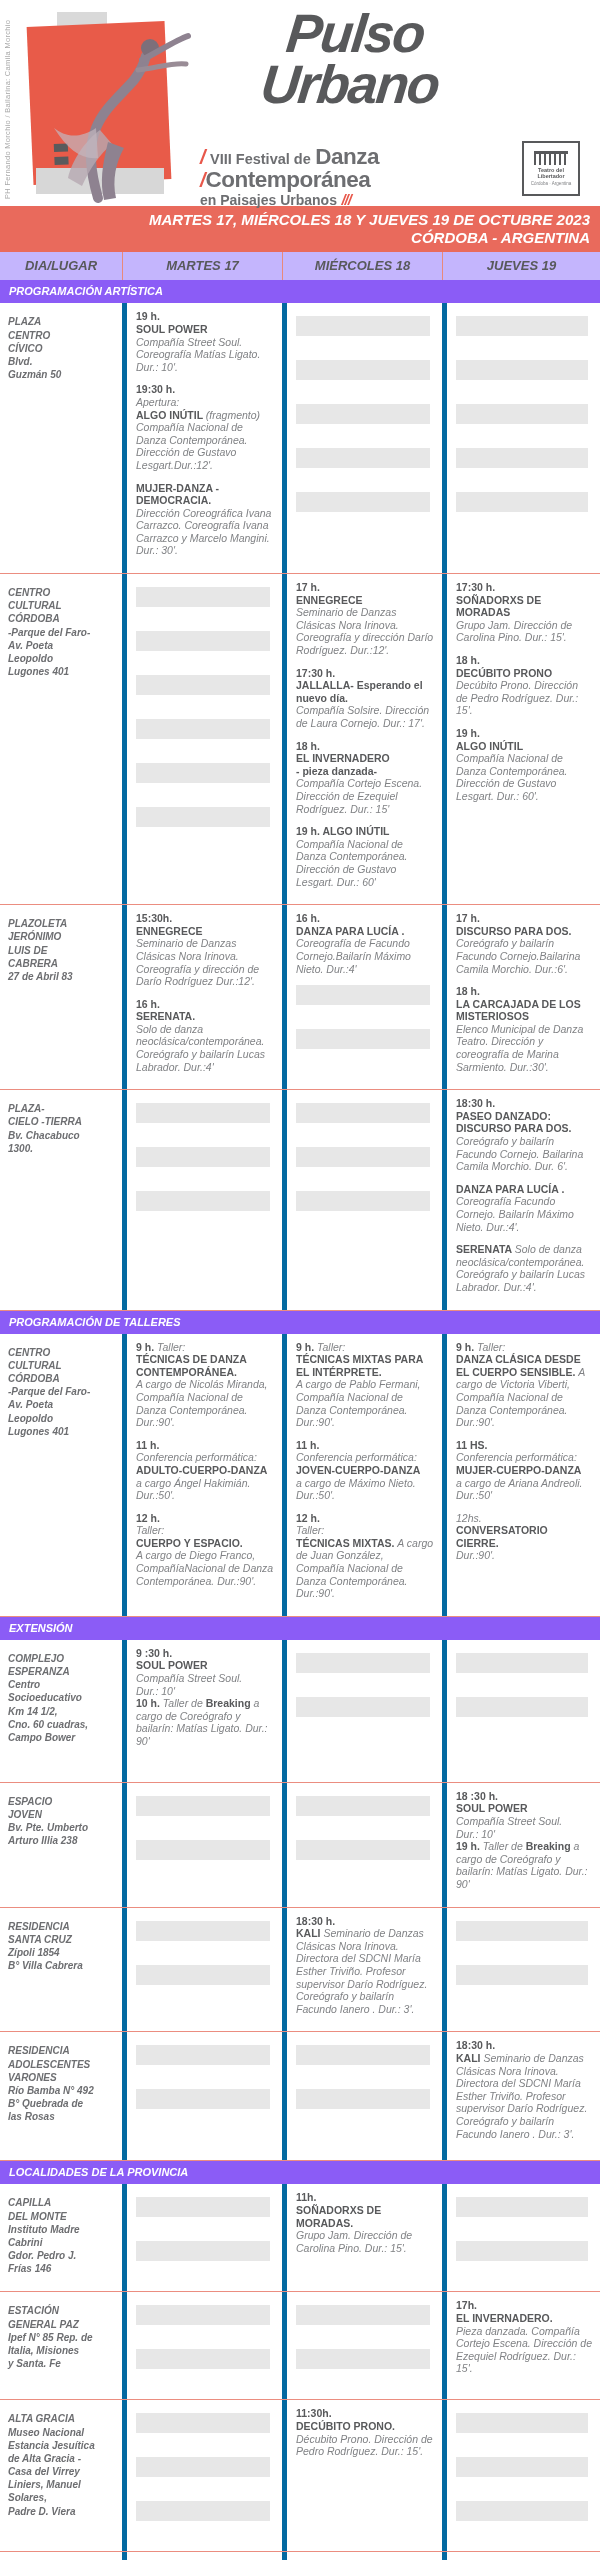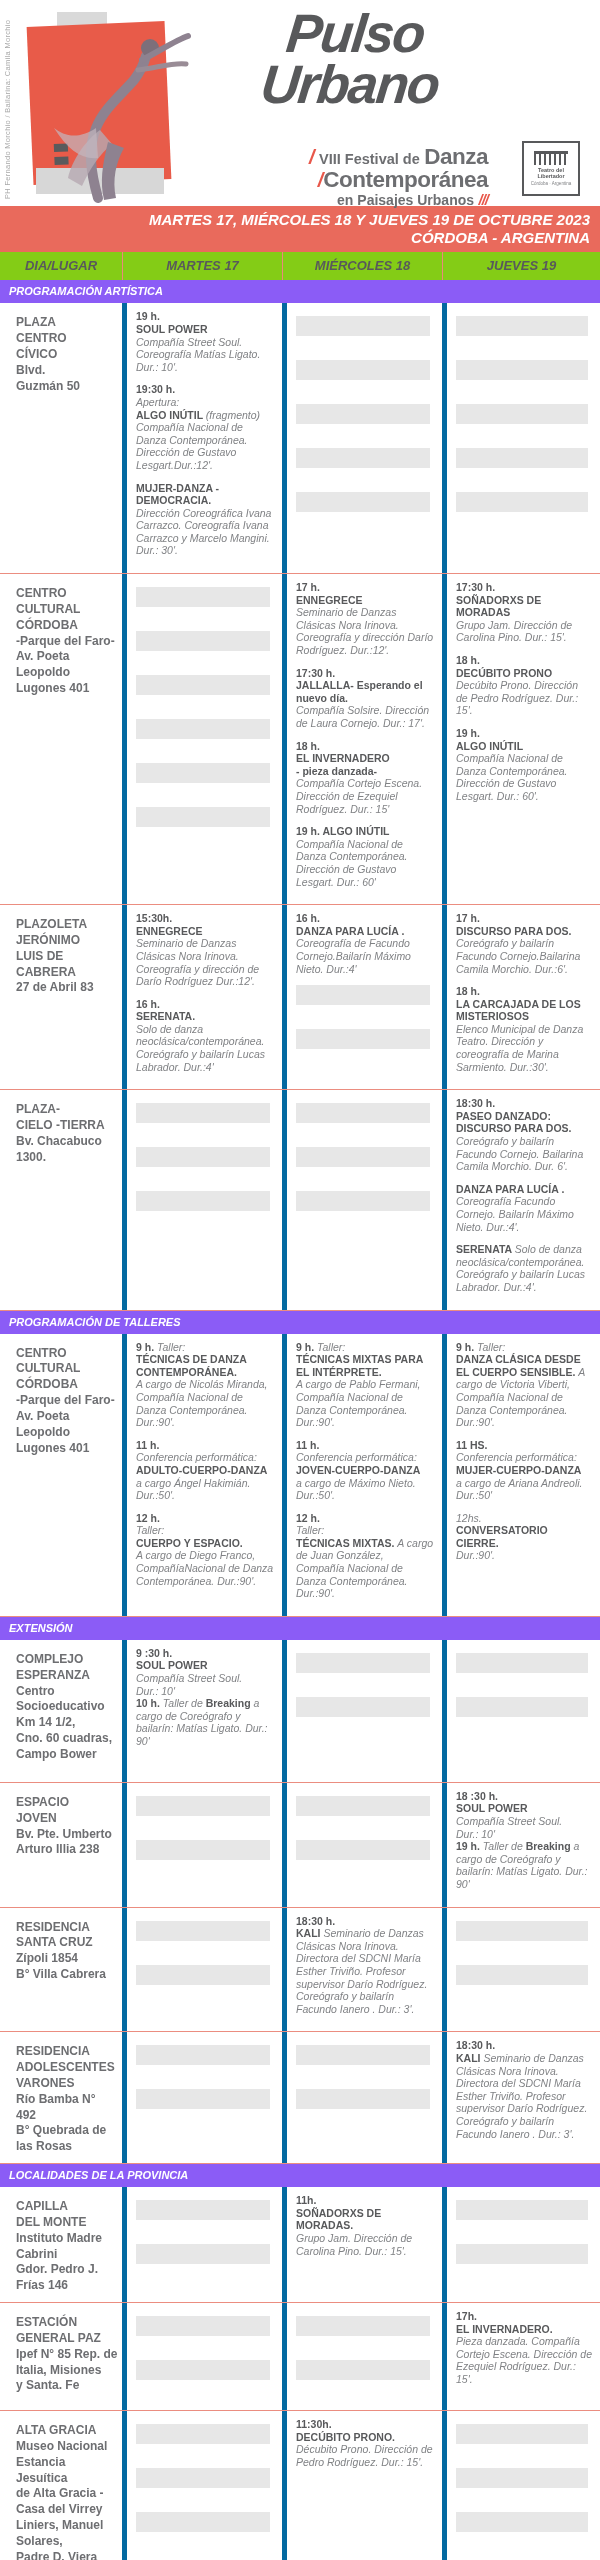--- a/index.html
+++ b/index.html
@@ -12,41 +12,41 @@
   .art{position:absolute;left:30px;top:8px;width:170px;height:194px;}
   .art-gray-top{position:absolute;left:27px;top:4px;width:50px;height:22px;background:#d9d9d9;}
   .art-red{position:absolute;left:0;top:16px;width:138px;height:158px;background:#e85b49;transform:rotate(-2.5deg);}
   .art-mark{position:absolute;width:14px;height:8px;background:#5a5a5c;left:22px;}
   .m1{top:118px}.m2{top:131px}.m3{top:144px}
   .art-gray-bottom{position:absolute;left:6px;top:160px;width:128px;height:26px;background:#d7d7d7;}
   .dancer{position:absolute;left:8px;top:2px;}
 
   .logo{position:absolute;left:240px;top:8px;width:225px;text-align:center;color:#58595b;font-style:italic;font-weight:bold;transform:skewX(-6deg);}
   .logo div{font-size:54px;line-height:.94;letter-spacing:-2px;}
-  .subtitle{position:absolute;left:208px;top:146px;width:280px;color:#6d6e71;text-align:right;}
+  .subtitle{position:absolute;left:200px;top:146px;width:280px;color:#6d6e71;}
   .sub-line{line-height:1.02;white-space:nowrap;}
   .slash{color:#e8574a;font-weight:bold;font-style:italic;font-size:20px;}
   .slash3{color:#e8574a;font-weight:bold;font-style:italic;font-size:15px;letter-spacing:-1px;}
   .sub-pre{font-weight:bold;font-size:14.5px;}
   .sub-big{font-weight:bold;font-size:22.5px;letter-spacing:-.5px;}
   .sub-small{font-weight:bold;font-size:14px;}
 
   .partner{position:absolute;right:20px;top:141px;width:58px;height:55px;border:2px solid #58595b;background:#fff;display:flex;flex-direction:column;align-items:center;justify-content:center;gap:2px;box-sizing:border-box;}
   .partner-facade{width:34px;height:11px;border-top:3px solid #58595b;background:repeating-linear-gradient(90deg,#58595b 0 2px,transparent 2px 5px);}
   .partner-name{font-size:5.5px;font-weight:bold;color:#58595b;text-align:center;}
   .partner-sub{font-size:4.5px;color:#808285;text-align:center;}
 
   
   .date-band{background:#e96a5c;color:#fff;text-align:right;padding:5px 10px 6px;font-weight:bold;font-style:italic;font-size:15px;line-height:1.18;flex:none;}
-  .day-header{display:grid;grid-template-columns:122px 160px 160px 158px;flex:none;background:#84cc16;}
+  .day-header{display:grid;grid-template-columns:122px 160px 160px 158px;flex:none;background:#c4b5fd;}
   .day-header>div{padding:6px 2px 7px;text-align:center;font-weight:bold;font-style:italic;font-size:13px;color:#58595b;border-left:1px solid #e9897b;}
   .day-header>div:first-child{border-left:none;}
   .section-band{background:#8b5cf6;color:#fff;font-weight:bold;font-style:italic;font-size:11px;padding:5px 9px 6px;}
   .row{display:grid;grid-template-columns:122px 160px 160px 158px;border-bottom:1px solid #eb8d80;background:#fff;}
-  .loc-cell{padding:12px 4px 8px 16px;color:#6d6e71;font-weight:bold;font-size:12px;line-height:1.32;}
+  .loc-cell{padding:12px 4px 8px 8px;color:#6d6e71;font-weight:bold;font-style:italic;font-size:10px;line-height:1.32;}
   .day-cell{border-left:5px solid #0369a1;padding:7px 8px 6px 9px;}
   .event{margin-bottom:10px;}
   .ev-line{font-size:10.5px;line-height:1.2;}
   .s-b{font-weight:bold;color:#58595b;}
   .s-i{font-style:italic;color:#808285;}
   .ph-block{height:20px;background:#e7e7e7;margin:6px 4px 24px 0;}
 </style>
 </head>
 <body>
 

